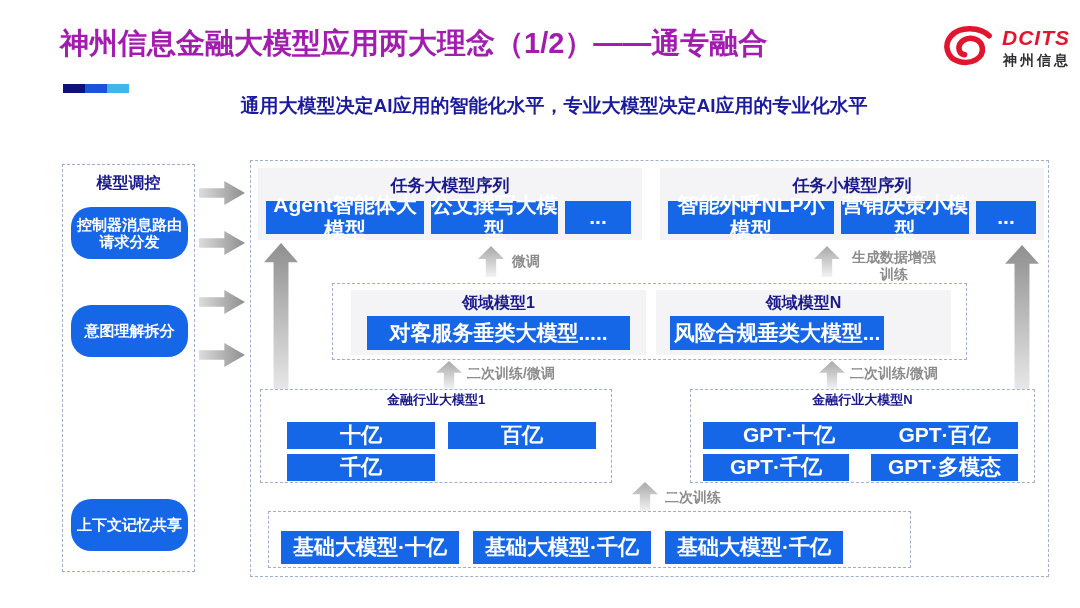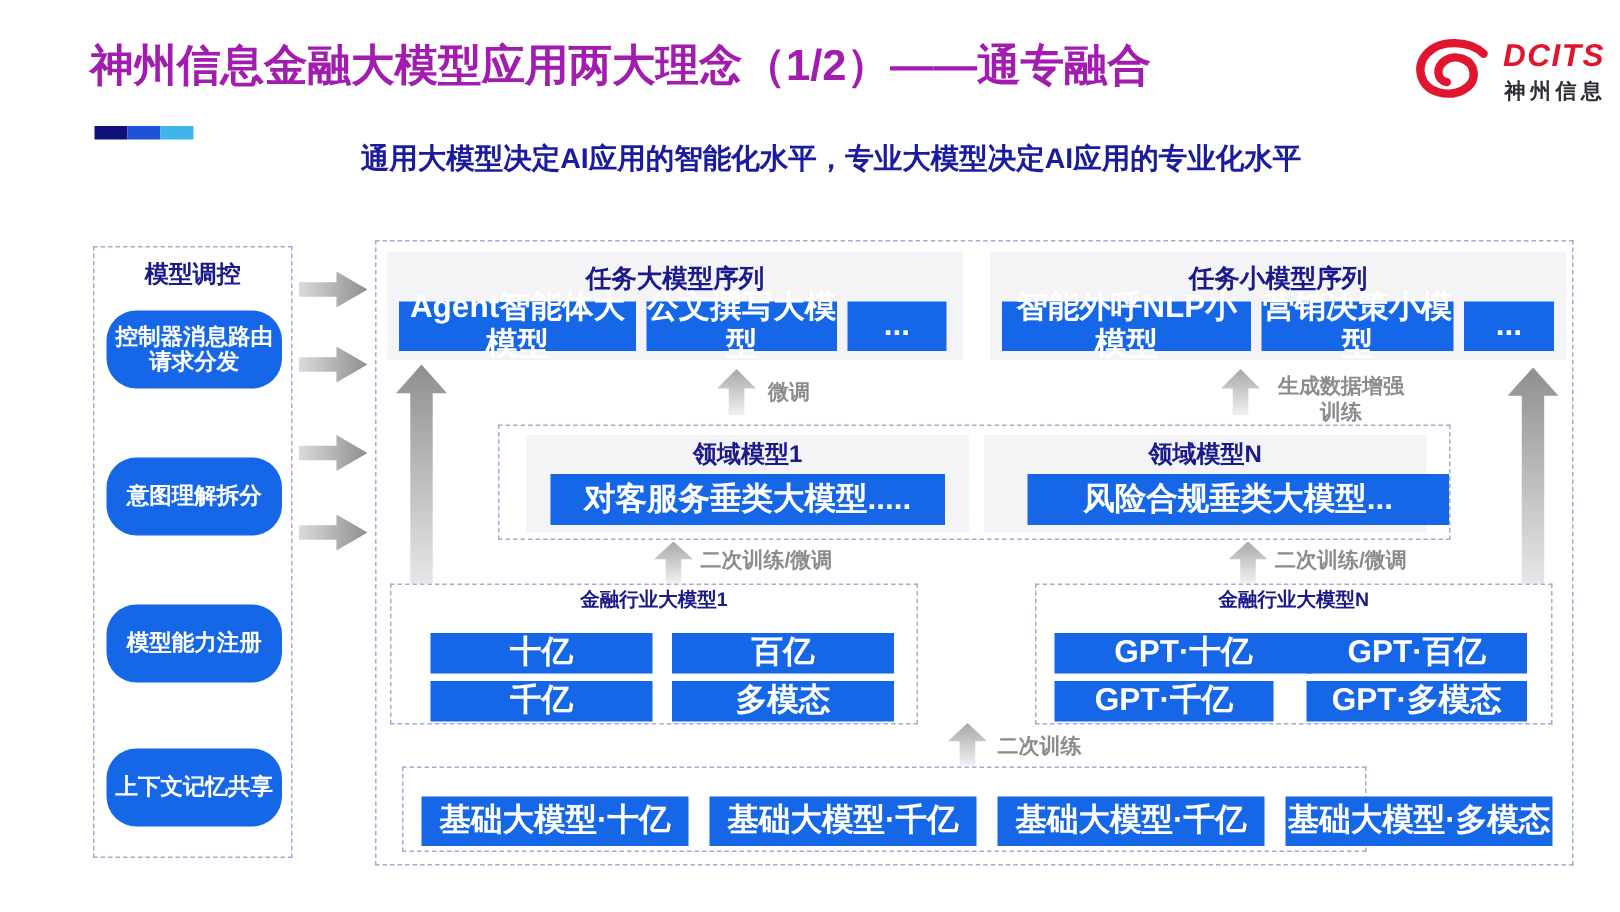--- a/index.html
+++ b/index.html
@@ -77,21 +77,20 @@
     </svg>
     <div class="logo-en">DCITS</div>
     <div class="logo-cn">神州信息</div>
   </div>
   <div class="subtitle">通用大模型决定AI应用的智能化水平，专业大模型决定AI应用的专业化水平</div>
 
   <div class="dash sidebar">
     <div class="ptitle">模型调控</div>
     <div class="btn sb-btn" style="top:42px">控制器消息路由请求分发</div>
     <div class="btn sb-btn" style="top:140px">意图理解拆分</div>
-    <div class="btn sb-btn" style="top:238px">模型能力注册</div>
     <div class="btn sb-btn" style="top:334px">上下文记忆共享</div>
   </div>
 
   <div class="h-arrow" style="left:199px;top:181px"></div>
   <div class="h-arrow" style="left:199px;top:231px"></div>
   <div class="h-arrow" style="left:199px;top:290px"></div>
   <div class="h-arrow" style="left:199px;top:343px"></div>
 
   <div class="dash" style="left:250px;top:160px;width:799px;height:417px"></div>
 
@@ -122,48 +121,46 @@
   <div class="up-sm" style="left:814px;top:246px"></div>
   <div class="glabel" style="left:846px;top:249px;width:96px;white-space:normal;text-align:center">生成数据增强训练</div>
 
   <div class="dash mid">
     <div class="sub" style="left:18px">
       <div class="ptitle">领域模型1</div>
       <div class="btn" style="left:16px;top:26px;width:263px;height:34px">对客服务垂类大模型.....</div>
     </div>
     <div class="sub" style="left:323px">
       <div class="ptitle">领域模型N</div>
-      <div class="btn" style="left:29px;top:26px;width:281px;height:34px">风险合规垂类大模型...</div>
+      <div class="btn" style="left:14px;top:26px;width:214px;height:34px">风险合规垂类大模型...</div>
     </div>
   </div>
 
   <div class="up-sm" style="left:436px;top:361px;height:28px"></div>
   <div class="glabel" style="left:467px;top:365px">二次训练/微调</div>
   <div class="up-sm" style="left:819px;top:361px;height:28px"></div>
   <div class="glabel" style="left:850px;top:365px">二次训练/微调</div>
 
   <div class="dash ind" style="left:260px;top:389px;width:352px">
     <div class="ptitle">金融行业大模型1</div>
     <div class="btn" style="left:26px;top:32px;width:148px">十亿</div>
     <div class="btn" style="left:187px;top:32px;width:148px">百亿</div>
     <div class="btn" style="left:26px;top:64px;width:148px">千亿</div>
-    <div class="btn" style="left:187px;top:64px;width:148px">多模态</div>
   </div>
 
   <div class="dash ind" style="left:690px;top:389px;width:345px">
     <div class="ptitle">金融行业大模型N</div>
     <div class="btn" style="left:12px;top:32px;width:172px">GPT·十亿</div>
     <div class="btn" style="left:12px;top:64px;width:146px">GPT·千亿</div>
     <div class="btn" style="left:180px;top:32px;width:147px">GPT·百亿</div>
     <div class="btn" style="left:180px;top:64px;width:147px">GPT·多模态</div>
   </div>
 
   <div class="up-sm" style="left:632px;top:482px;height:29px"></div>
   <div class="glabel" style="left:665px;top:489px">二次训练</div>
 
   <div class="dash base">
     <div class="btn" style="left:12px">基础大模型·十亿</div>
     <div class="btn" style="left:204px">基础大模型·千亿</div>
     <div class="btn" style="left:396px">基础大模型·千亿</div>
-    <div class="btn" style="left:588px">基础大模型·多模态</div>
   </div>
 
 </div>
 
 </body></html>

